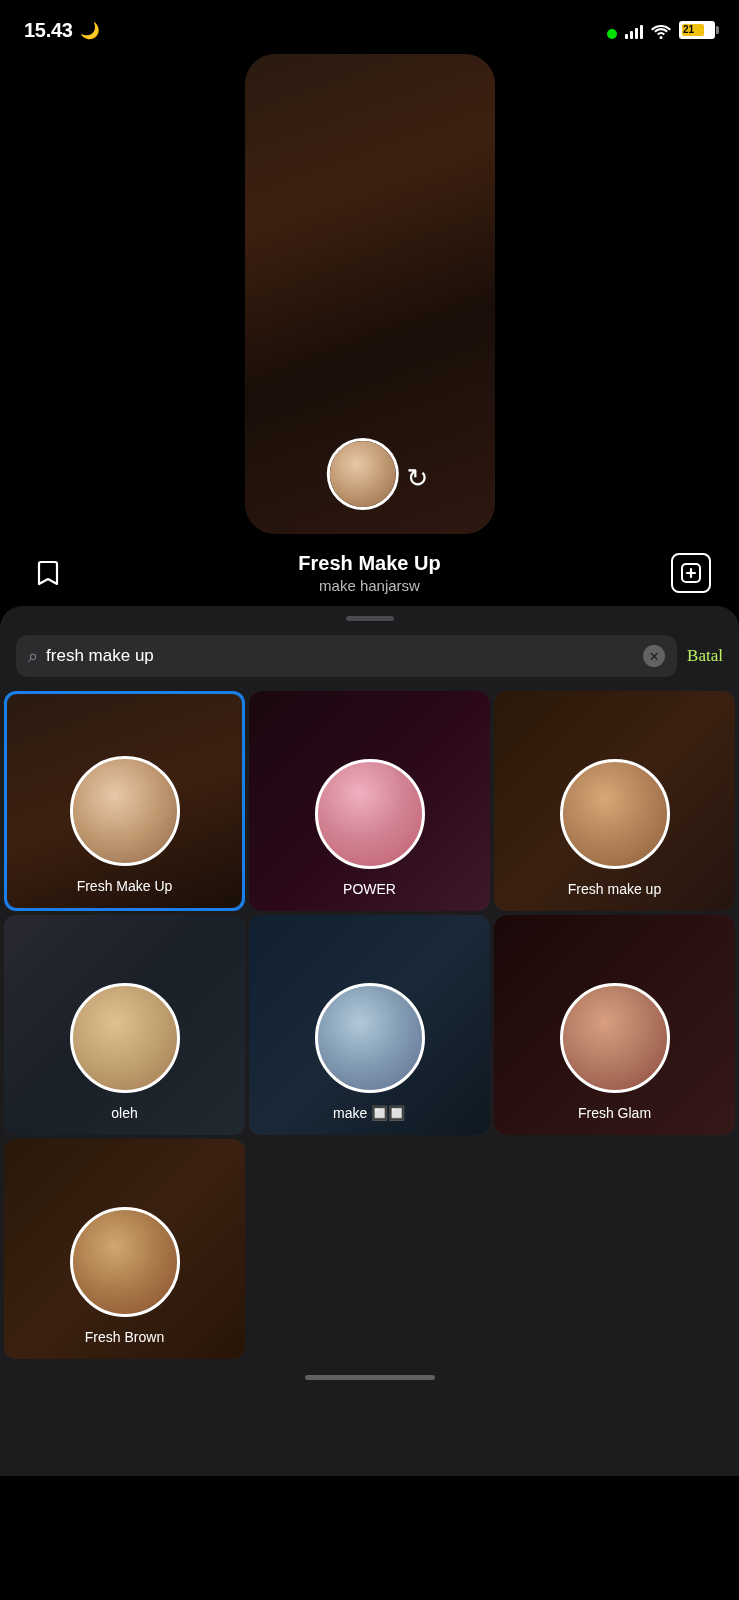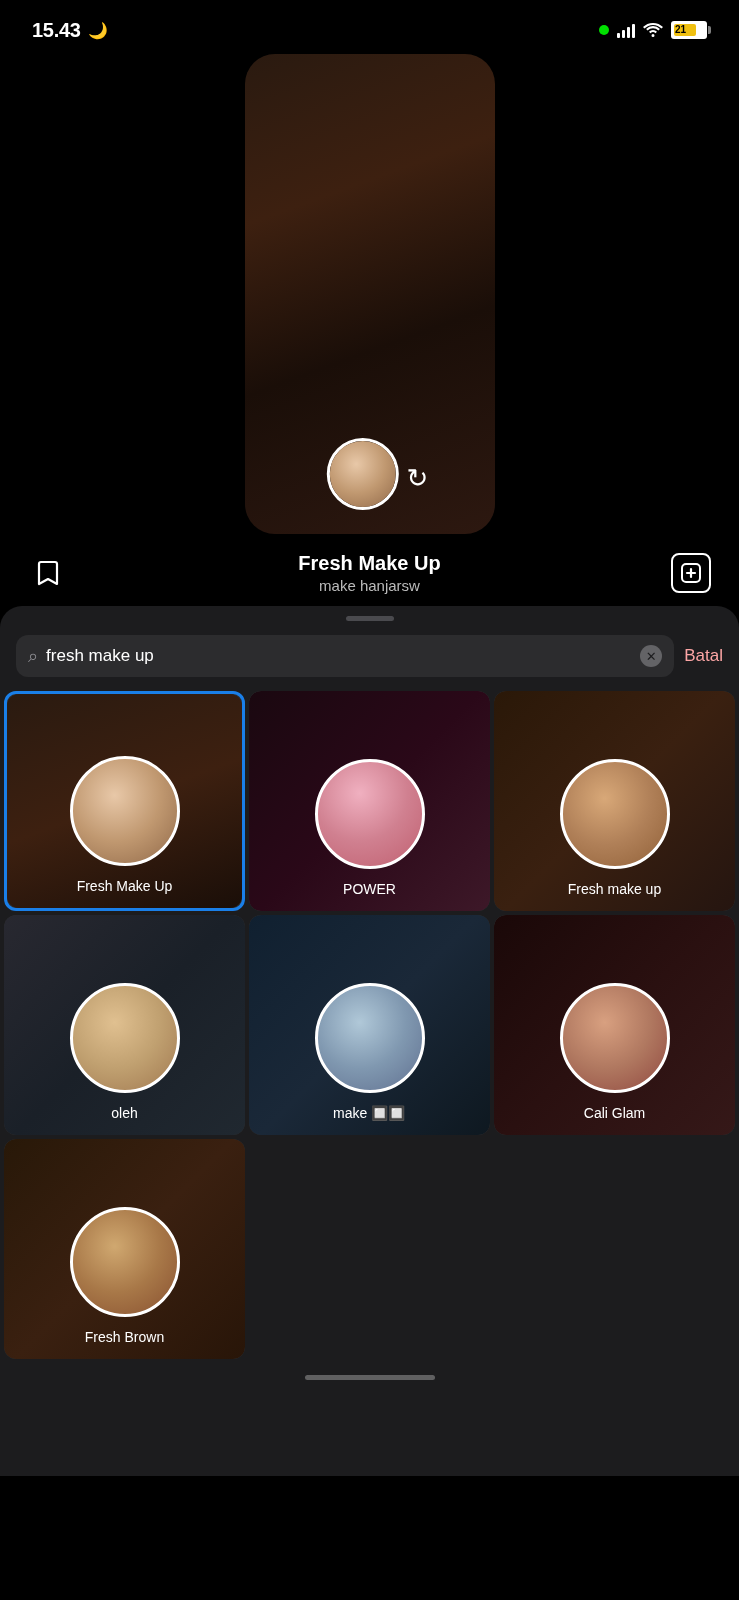--- a/index.html
+++ b/index.html
@@ -11,31 +11,31 @@
       font-family: -apple-system, BlinkMacSystemFont, 'Helvetica Neue', sans-serif;
       color: #fff;
       overflow-x: hidden;
     }
 
     
     .status-bar {
       display: flex;
       justify-content: space-between;
       align-items: center;
-      padding: 14px 32px 8px;
+      padding: 14px 24px 8px;
       height: 54px;
     }
     .status-time {
       font-size: 20px;
       font-weight: 600;
       letter-spacing: -0.3px;
     }
     .status-right {
       display: flex;
-      align-items: center;
+      align-items: flex-end;
       gap: 8px;
     }
 
     
     .camera-preview {
       width: 250px;
       height: 480px;
       margin: 0 auto 0;
       border-radius: 30px;
       overflow: hidden;
@@ -155,24 +155,25 @@
       background: #636366;
       border-radius: 50%;
       display: flex;
       align-items: center;
       justify-content: center;
       font-size: 13px;
       color: #1c1c1e;
       cursor: pointer;
     }
     .cancel-btn {
-      color: #fca5a5;
+      color: #bef264;
       font-size: 17px;
       white-space: nowrap;
       cursor: pointer;
+      font-family: Liberation Serif, serif;
     }
 
     
     .filter-grid {
       display: grid;
       grid-template-columns: repeat(3, 1fr);
       gap: 4px;
       padding: 0 4px;
     }
     .filter-card {
@@ -349,21 +350,21 @@
         <div class="filter-label">oleh</div>
       </div>
       <div class="filter-card">
         <div class="filter-card-thumb bg-fresh"></div>
         <div class="filter-circle face-7"></div>
         <div class="filter-label">make 🔲🔲</div>
       </div>
       <div class="filter-card">
         <div class="filter-card-thumb bg-cali-glam"></div>
         <div class="filter-circle face-8"></div>
-        <div class="filter-label">Cali Glam</div>
+        <div class="filter-label">Fresh Glam</div>
       </div>
       <div class="filter-card">
         <div class="filter-card-thumb bg-fresh-brown"></div>
         <div class="filter-circle face-9"></div>
         <div class="filter-label">Fresh Brown</div>
       </div>
     </div>
 
   <div class="home-indicator"></div>
 </div>

